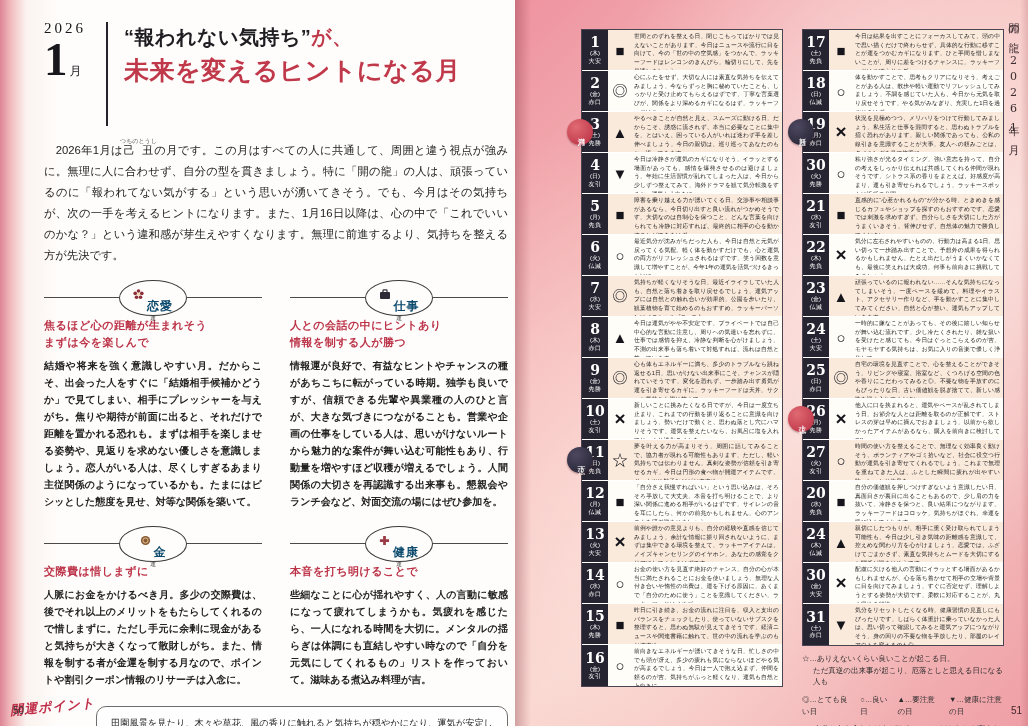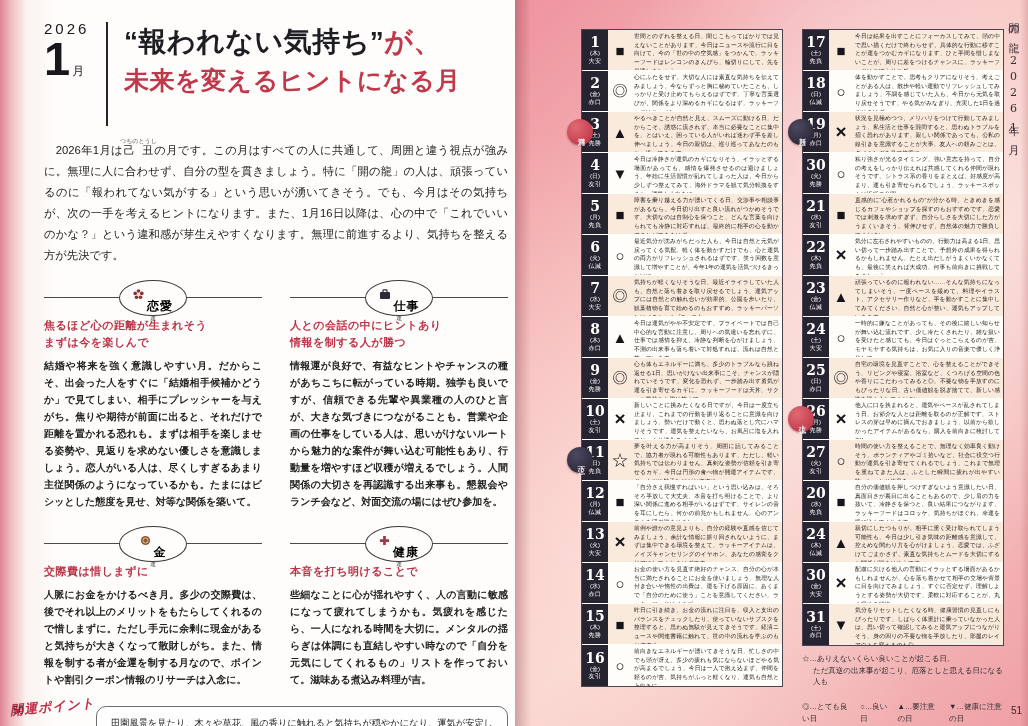--- a/index.html
+++ b/index.html
@@ -3,39 +3,39 @@
 <meta charset="utf-8">
 <style>
   html,body{margin:0;padding:0;background:#777;}
   .spread{position:relative;width:1028px;height:726px;overflow:hidden;margin:0 auto;
     font-family:"Liberation Sans",sans-serif;background:#fffdfb;}
   
   .page-left{position:absolute;left:0;top:0;width:515px;height:726px;
     background:linear-gradient(to right,#dd8494 0,#f0b8bb 10px,#fbf3ef 26px,#fffdfb 60px);}
   .lp-inner{position:absolute;left:44px;top:20px;width:464px;}
   .lp-header{display:flex;}
-  .year-block{width:62px;flex:none;font-family:Liberation Sans, sans-serif;color:#17171c;}
+  .year-block{width:62px;flex:none;font-family:Liberation Serif, serif;color:#17171c;}
   .year-num{font-size:15px;letter-spacing:3px;}
   .month-num{font-size:47px;font-weight:bold;line-height:.95;}
   .month-suffix{font-size:12px;margin-left:2px;}
   .v-divider{width:2px;height:104px;background:#23232a;margin:2px 16px 0 0;flex:none;}
   .titles{padding-top:4px;}
-  .title-l1{font-size:28px;font-weight:bold;color:#1d1d22;letter-spacing:.5px;line-height:1.3;}
+  .title-l1{font-size:20px;font-weight:bold;color:#1d1d22;letter-spacing:.5px;line-height:1.3;}
   .title-l1 .red{color:#c0394b;}
   .title-l2{font-size:25px;font-weight:bold;color:#c0394b;letter-spacing:.5px;line-height:1.3;margin-top:4px;}
   .intro{margin:12px 0 0;font-size:11.3px;line-height:1.86;color:#222;text-align:justify;}
   .intro rt{font-size:6px;color:#555;}
   .sections{display:grid;grid-template-columns:1fr 1fr;column-gap:28px;row-gap:16px;margin-top:14px;}
   .cap-line{position:relative;height:34px;margin-bottom:4px;}
   .cap-line::before{content:"";position:absolute;left:0;right:0;top:17px;border-top:1px solid #4a4a4a;}
   .capsule{position:absolute;left:50%;transform:translateX(-50%);top:0;width:66px;height:34px;
     border:1px solid #3a3a3a;border-radius:50%;background:#fffdfb;display:flex;flex-direction:column;
     align-items:center;justify-content:center;}
   .cap-top{display:flex;align-items:center;gap:3px;}
-  .cap-label{font-size:12px;font-weight:bold;color:#000000;letter-spacing:1px;margin-top:23px;}
+  .cap-label{font-size:12px;font-weight:bold;color:#0c4a6e;letter-spacing:1px;margin-top:23px;}
   .cap-sub{font-size:6px;color:#444;line-height:1;}
   .sec-heading{margin:4px 0 5px;text-align:left;color:#bc3449;font-size:11px;font-weight:bold;
     line-height:1.55;letter-spacing:.5px;font-family:Liberation Mono, monospace;}
   .sec-body{font-size:10px;line-height:1.7;text-align:justify;color:#222;margin:0;font-weight:bold;}
   .luckpoint{position:relative;margin-top:18px;}
   .lp-label{position:absolute;left:-34px;top:-8px;color:#c0304a;font-weight:bold;font-style:italic;
     font-size:13px;transform:rotate(-5deg);letter-spacing:1px;}
   .lp-box{margin-left:52px;border:1px solid #6e6e6e;border-radius:10px;padding:8px 14px;
     font-size:9.2px;line-height:1.8;text-align:justify;color:#222;background:rgba(255,255,255,.65);}
   .pagenum-left{position:absolute;left:13px;bottom:10px;font-size:10px;color:#333;}
@@ -68,21 +68,21 @@
   .row-cream .sym-cell,.row-cream .day-text{background:#faeadc;}
   .row-white .sym-cell,.row-white .day-text{background:#fffdf8;}
   .moon{position:absolute;left:-15px;top:50%;margin-top:-13px;width:26px;height:26px;border-radius:50%;
     color:#fff;display:flex;align-items:center;justify-content:center;writing-mode:vertical-rl;
     text-orientation:upright;font-size:8px;letter-spacing:1px;z-index:3;
     box-shadow:0 1px 2px rgba(80,20,30,.4);}
   .moon-red{background:radial-gradient(circle at 35% 30%, #e06a72, #b72c41);}
   .moon-dark{background:radial-gradient(circle at 35% 30%, #4d4860, #221f2e);}
   .legend{margin-top:7px;font-size:7.5px;color:#2a2a2a;line-height:1.55;}
   .legend-indent{padding-left:11px;}
-  .legend-row{display:flex;gap:9px;margin-top:13px;flex-wrap:nowrap;}
+  .legend-row{display:flex;gap:9px;margin-top:6px;flex-wrap:nowrap;}
   .sidebar-v{position:absolute;right:8px;top:14px;writing-mode:vertical-rl;text-orientation:upright;
     font-size:11px;color:#3a2b30;letter-spacing:3px;font-family:"DejaVu Serif",serif;}
   .sidebar-v .gap{display:inline-block;height:18px;}
   .pagenum-right{position:absolute;right:6px;bottom:10px;font-size:10px;color:#41262b;}
 </style>
 </head>
 <body>
 
 <div class="spread">
 

